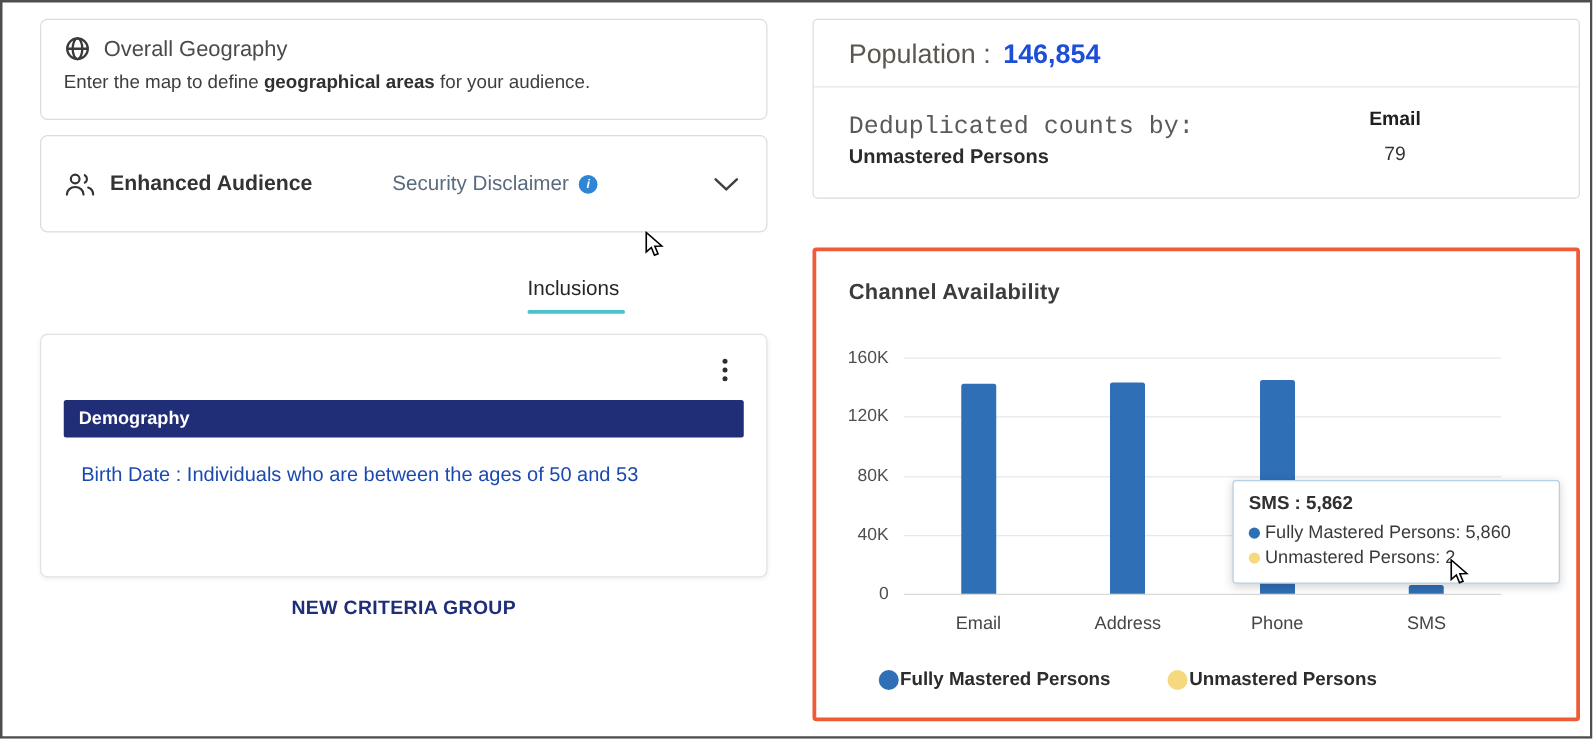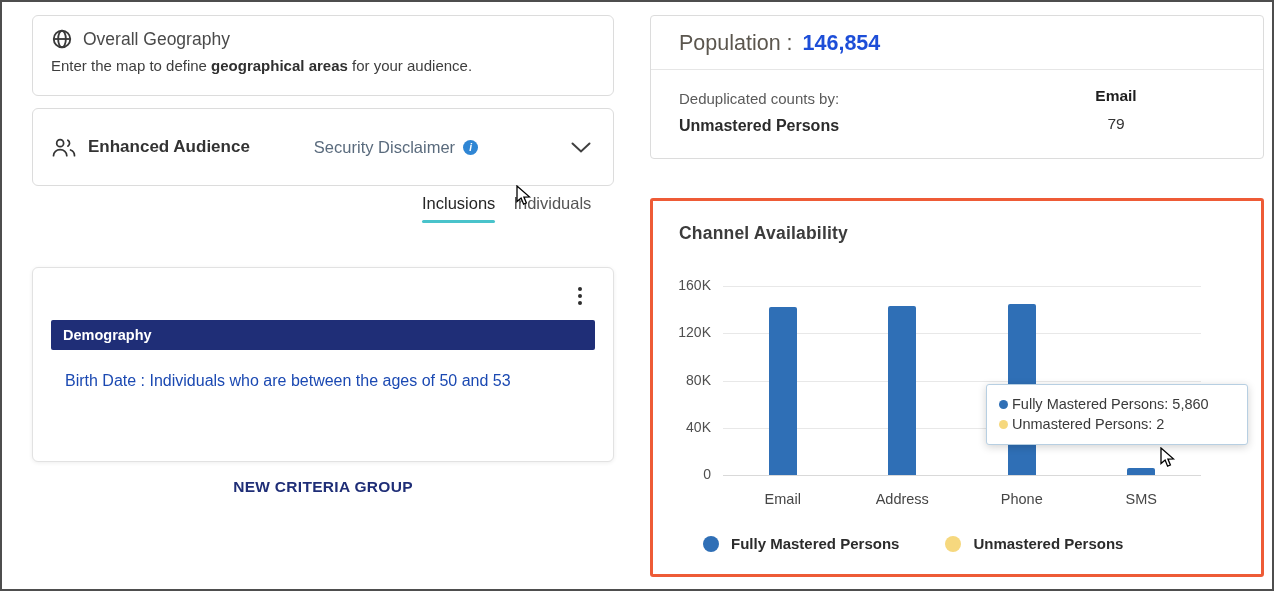--- a/index.html
+++ b/index.html
@@ -18,21 +18,21 @@
   .aud-title { margin-left:11px; font-size:17px; font-weight:700; color:#333; }
   .disclaimer-group { margin-left:64px; display:flex; align-items:center; }
   .disclaimer-label { font-size:16.5px; color:#5a6b7d; }
   .info-icon { margin-left:8px; width:15px; height:15px; border-radius:50%; background:#2f86d4; color:#fff;
                font-size:10px; font-weight:700; display:flex; align-items:center; justify-content:center; font-style:italic; }
   .chevron { margin-left:auto; display:flex; align-items:center; cursor:pointer; }
 
   .add-btn { position:absolute; left:30px; top:198px; width:276px; height:38px; background:#1f2e77; color:#fff;
              font-family:inherit; font-size:15px; font-weight:700; border:none; border-radius:4px; cursor:pointer; }
 
-  .tabs { position:absolute; left:420px; top:192px; display:flex; gap:18px; }
+  .tabs { position:absolute; left:420px; top:220px; display:flex; gap:18px;flex-direction:column; }
   .tab { position:relative; font-size:16.5px; padding-bottom:10px; cursor:pointer; }
   .tab.active { color:#262626; }
   .tab.inactive { color:#555; }
   .tab-underline { position:absolute; left:0; right:0; bottom:0; height:3px; background:#49c3cb; border-radius:2px; }
 
   .criteria-card { left:30px; top:265px; width:582px; height:195px; border-color:#e2e2e2; box-shadow:0 1px 4px rgba(0,0,0,.07); }
   .kebab { position:absolute; right:28px; top:16px; display:flex; flex-direction:column; gap:3px; padding:3px; cursor:pointer; }
   .kebab i { width:4px; height:4px; border-radius:50%; background:#2e2e2e; }
   .demo-bar { position:absolute; left:18px; right:18px; top:52px; height:30px; background:#1f2e77; color:#fff;
               font-size:14.5px; font-weight:700; line-height:30px; padding-left:12px; border-radius:2px; }
@@ -40,21 +40,21 @@
 
   .new-group { position:absolute; left:30px; top:476px; width:582px; text-align:center; font-size:15.5px; font-weight:700;
                color:#1f2e77; letter-spacing:.3px; cursor:pointer; }
 
   
   .pop-card { left:648px; top:13px; width:614px; height:144px; border-radius:4px; }
   .pop-row { position:absolute; left:28px; top:15px; display:flex; align-items:baseline; gap:10px; }
   .pop-label { font-size:21.5px; color:#5b564e; }
   .pop-value { font-size:21.5px; font-weight:700; color:#1d4ed8; }
   .pop-divider { position:absolute; left:0; right:0; top:53px; border-top:1px solid #e6e6e6; }
-  .dedup-caption { position:absolute; left:28px; top:74px; font-size:15px; color:#5a5a5a; }
+  .dedup-caption { position:absolute; left:28px; top:74px; font-size:20px; color:#5a5a5a;font-family:Liberation Mono, monospace; }
   .dedup-entity { position:absolute; left:28px; top:101px; font-size:16px; font-weight:700; color:#2b2b2b; }
   .email-col { position:absolute; left:425px; top:71px; width:80px; text-align:center; }
   .email-hdr { font-size:15.5px; font-weight:700; color:#1f1f1f; }
   .email-val { margin-top:10px; font-size:15.5px; color:#333; }
 
   .chart-card { position:absolute; left:648px; top:196px; width:614px; height:379px; background:#fff;
                 border:3px solid #ee5b36; border-radius:3px; }
   .chart-title { position:absolute; left:26px; top:22px; font-size:17.5px; font-weight:700; color:#3c3c3c; letter-spacing:.2px; }
   .plot { position:absolute; left:70px; top:85px; width:478px; height:189px; }
   .gridline { position:absolute; left:0; right:0; height:1px; background:#e8e8e8; }
@@ -64,21 +64,21 @@
   .x-labels { position:absolute; left:70px; top:290px; width:478px; height:20px; }
   .x-tick { position:absolute; text-align:center; font-size:14.5px; color:#464646; }
 
   .tooltip { position:absolute; left:333px; top:183px; width:262px; background:#fff; border:1px solid #b7cfe2;
              border-radius:3px; box-shadow:0 2px 8px rgba(0,0,0,.18); padding:9px 12px 10px; z-index:5; }
   .tt-title { font-size:15px; font-weight:700; color:#303030; margin-bottom:5px; }
   .tt-row { display:flex; align-items:center; gap:4px; font-size:14.5px; color:#3a3a3a; line-height:20px; }
   .tt-dot { width:9px; height:9px; border-radius:50%; flex:0 0 auto; }
 
   .legend { position:absolute; left:50px; top:334px; display:flex; gap:46px; align-items:center; }
-  .legend-item { display:flex; align-items:center; gap:12px; font-size:15px; font-weight:700; color:#2c2c2c; cursor:pointer; }
+  .legend-item { display:flex; align-items:center; gap:1px; font-size:15px; font-weight:700; color:#2c2c2c; cursor:pointer; }
   .legend-dot { width:16px; height:16px; border-radius:50%; flex:0 0 auto; }
 
   .cursor { position:absolute; z-index:20; pointer-events:none; }
   .cursor1 { left:514px; top:183px; }
   .cursor2 { left:1158px; top:445px; }
 </style>
 </head>
 <body>
 
 <div class="frame">
@@ -174,20 +174,21 @@
         <div class="bar" style="left: 404.25px; bottom: 0px; height: 6.92212px; background: rgb(47, 111, 182);"></div>
       </div>
     <div class="x-labels">
         <div class="x-tick" style="left: 0px; width: 119.5px;">Email</div>
         <div class="x-tick" style="left: 119.5px; width: 119.5px;">Address</div>
         <div class="x-tick" style="left: 239px; width: 119.5px;">Phone</div>
         <div class="x-tick" style="left: 358.5px; width: 119.5px;">SMS</div>
       </div>
 
     <div class="tooltip">
+      <div class="tt-title">SMS : 5,862</div>
       <div>
           <div class="tt-row">
             <span class="tt-dot" style="background: rgb(47, 111, 182);"></span>
             <span class="tt-text">Fully Mastered Persons: 5,860</span>
           </div>
           <div class="tt-row">
             <span class="tt-dot" style="background: rgb(246, 216, 126);"></span>
             <span class="tt-text">Unmastered Persons: 2</span>
           </div>
         </div>

